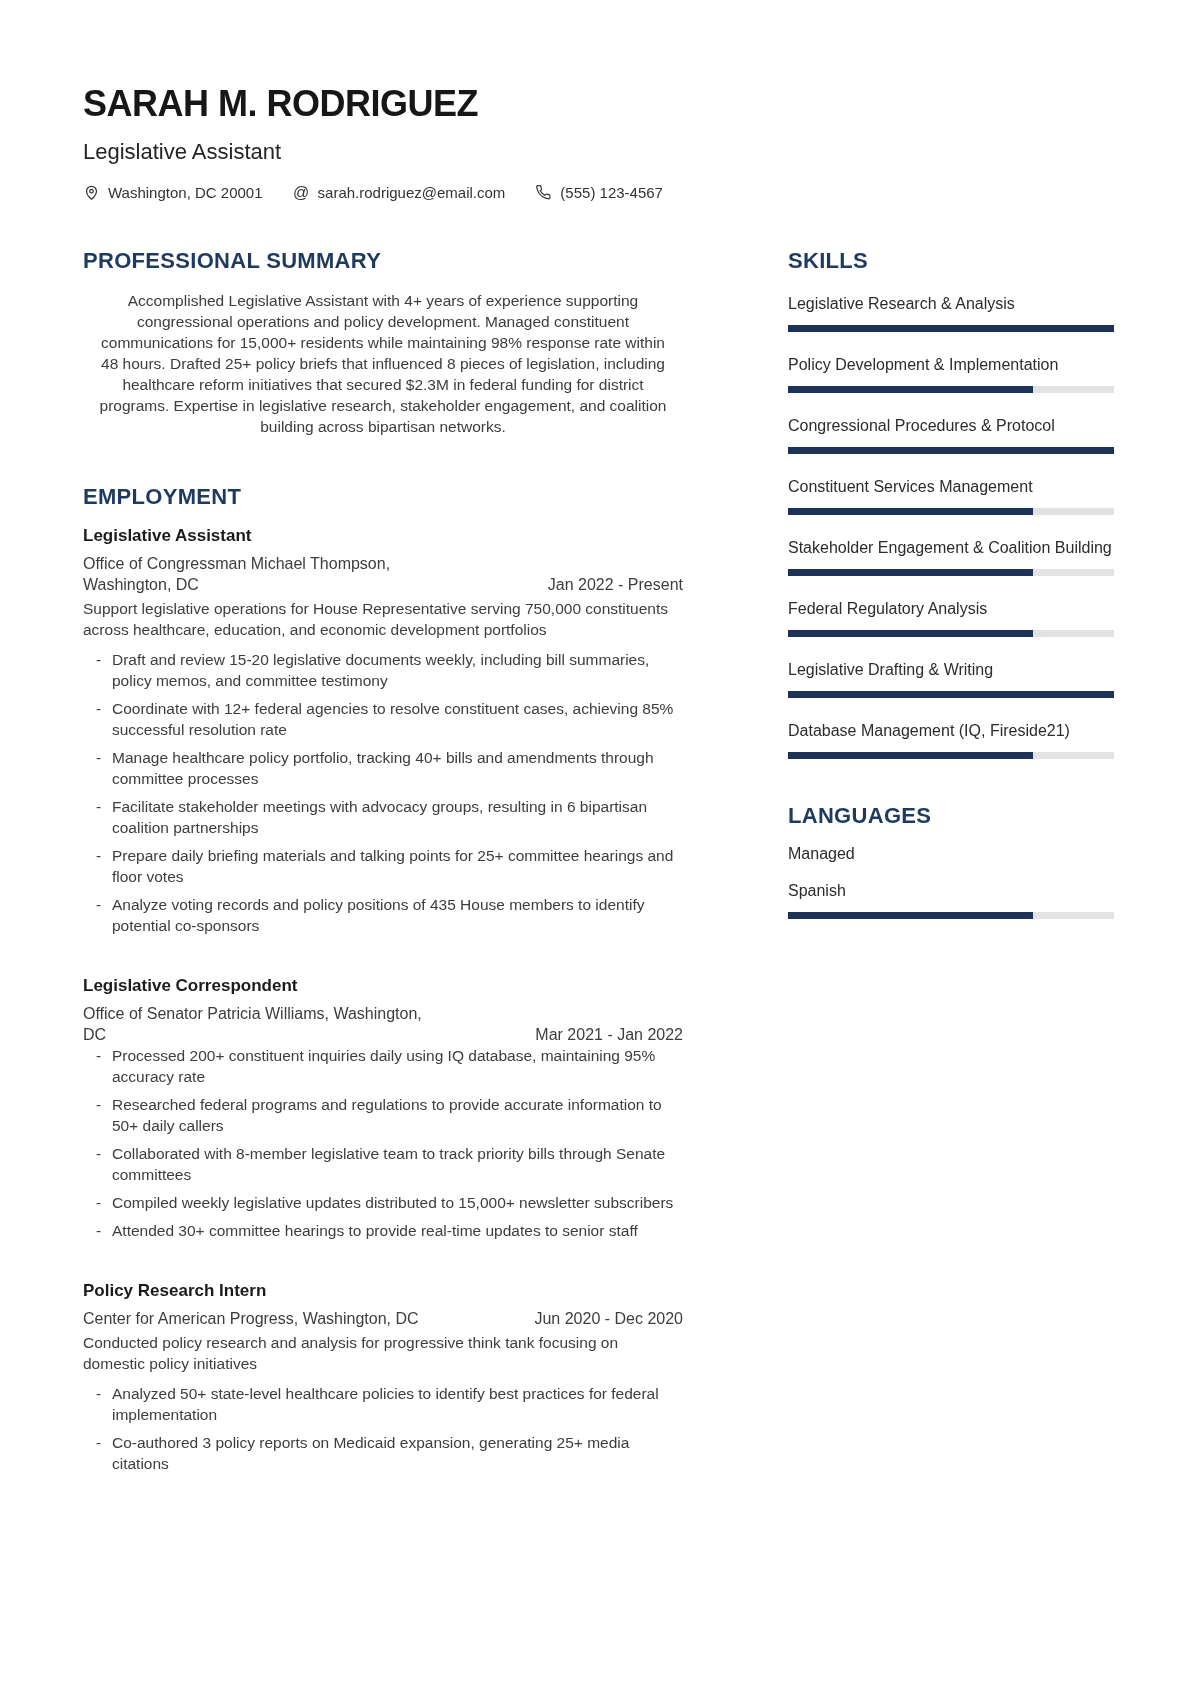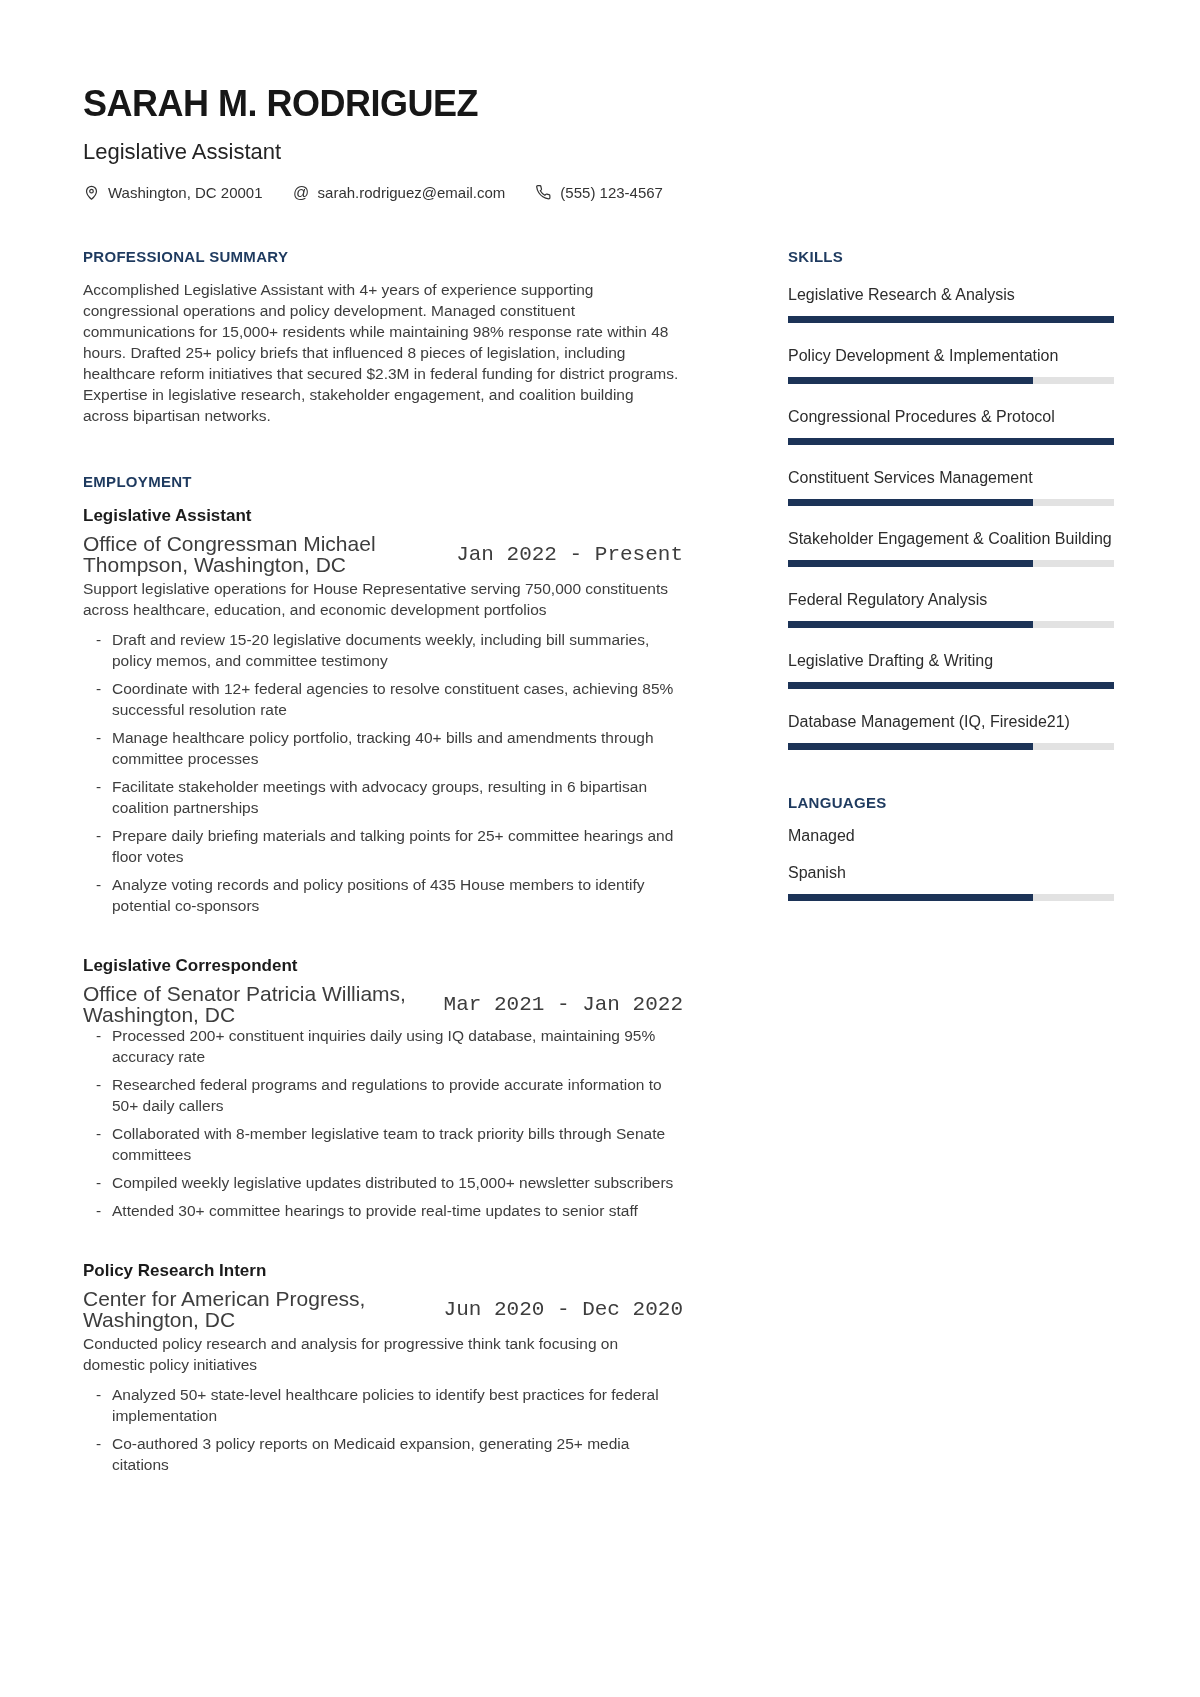--- a/index.html
+++ b/index.html
@@ -28,31 +28,31 @@
   .icon{display:inline-flex;width:17px;height:17px;align-items:center;justify-content:center;}
   .icon svg{width:17px;height:17px;stroke:#333;fill:none;stroke-width:1.7;stroke-linecap:round;stroke-linejoin:round;}
   .at-glyph{font-size:16px;font-weight:400;color:#333;line-height:1;}
 
   
   .columns{display:flex;margin-top:47px;}
   .col-left{width:600px;margin-right:105px;flex:0 0 auto;}
   .col-right{width:326px;flex:0 0 auto;}
 
   .section-heading{
-    margin:0 0 14px;font-size:15px;font-weight:700;color:var(--navy);letter-spacing:.3px;
-  }
-  .summary-text{margin:0;font-size:15.5px;line-height:21px;}
+    margin:0 0 14px;font-size:22px;font-weight:700;color:var(--navy);letter-spacing:.3px;
+  }
+  .summary-text{margin:16px;font-size:15.5px;line-height:21px;text-align:center;}
 
   .employment{margin-top:47px;}
   .job{margin-top:40px;}
   .job:first-of-type{margin-top:16px;}
   .job-title{margin:0 0 7px;font-size:17px;font-weight:700;color:#1b1b1b;}
-  .job-meta{display:flex;justify-content:space-between;align-items:center;font-size:21px;line-height:21px;}
+  .job-meta{display:flex;justify-content:space-between;align-items:flex-end;font-size:16px;line-height:21px;}
   .company{max-width:358px;}
-  .dates{white-space:nowrap;font-family:Liberation Mono, monospace;}
+  .dates{white-space:nowrap;}
   .job-desc{margin:3px 0 9px;font-size:15.5px;line-height:21px;}
   ul.bullets{list-style:none;margin:0;padding:0;}
   ul.bullets li{position:relative;padding-left:29px;margin-bottom:7px;font-size:15.5px;line-height:21px;}
   ul.bullets li::before{content:"-";position:absolute;left:13px;top:0;}
 
   
   .skills-list{margin-top:19px;}
   .skill{margin-bottom:22px;}
   .skill-label{font-size:16px;line-height:22px;color:#2c2c2c;margin-bottom:10px;max-width:326px;}
   .bar{width:100%;height:7px;background:var(--bar-track);}

